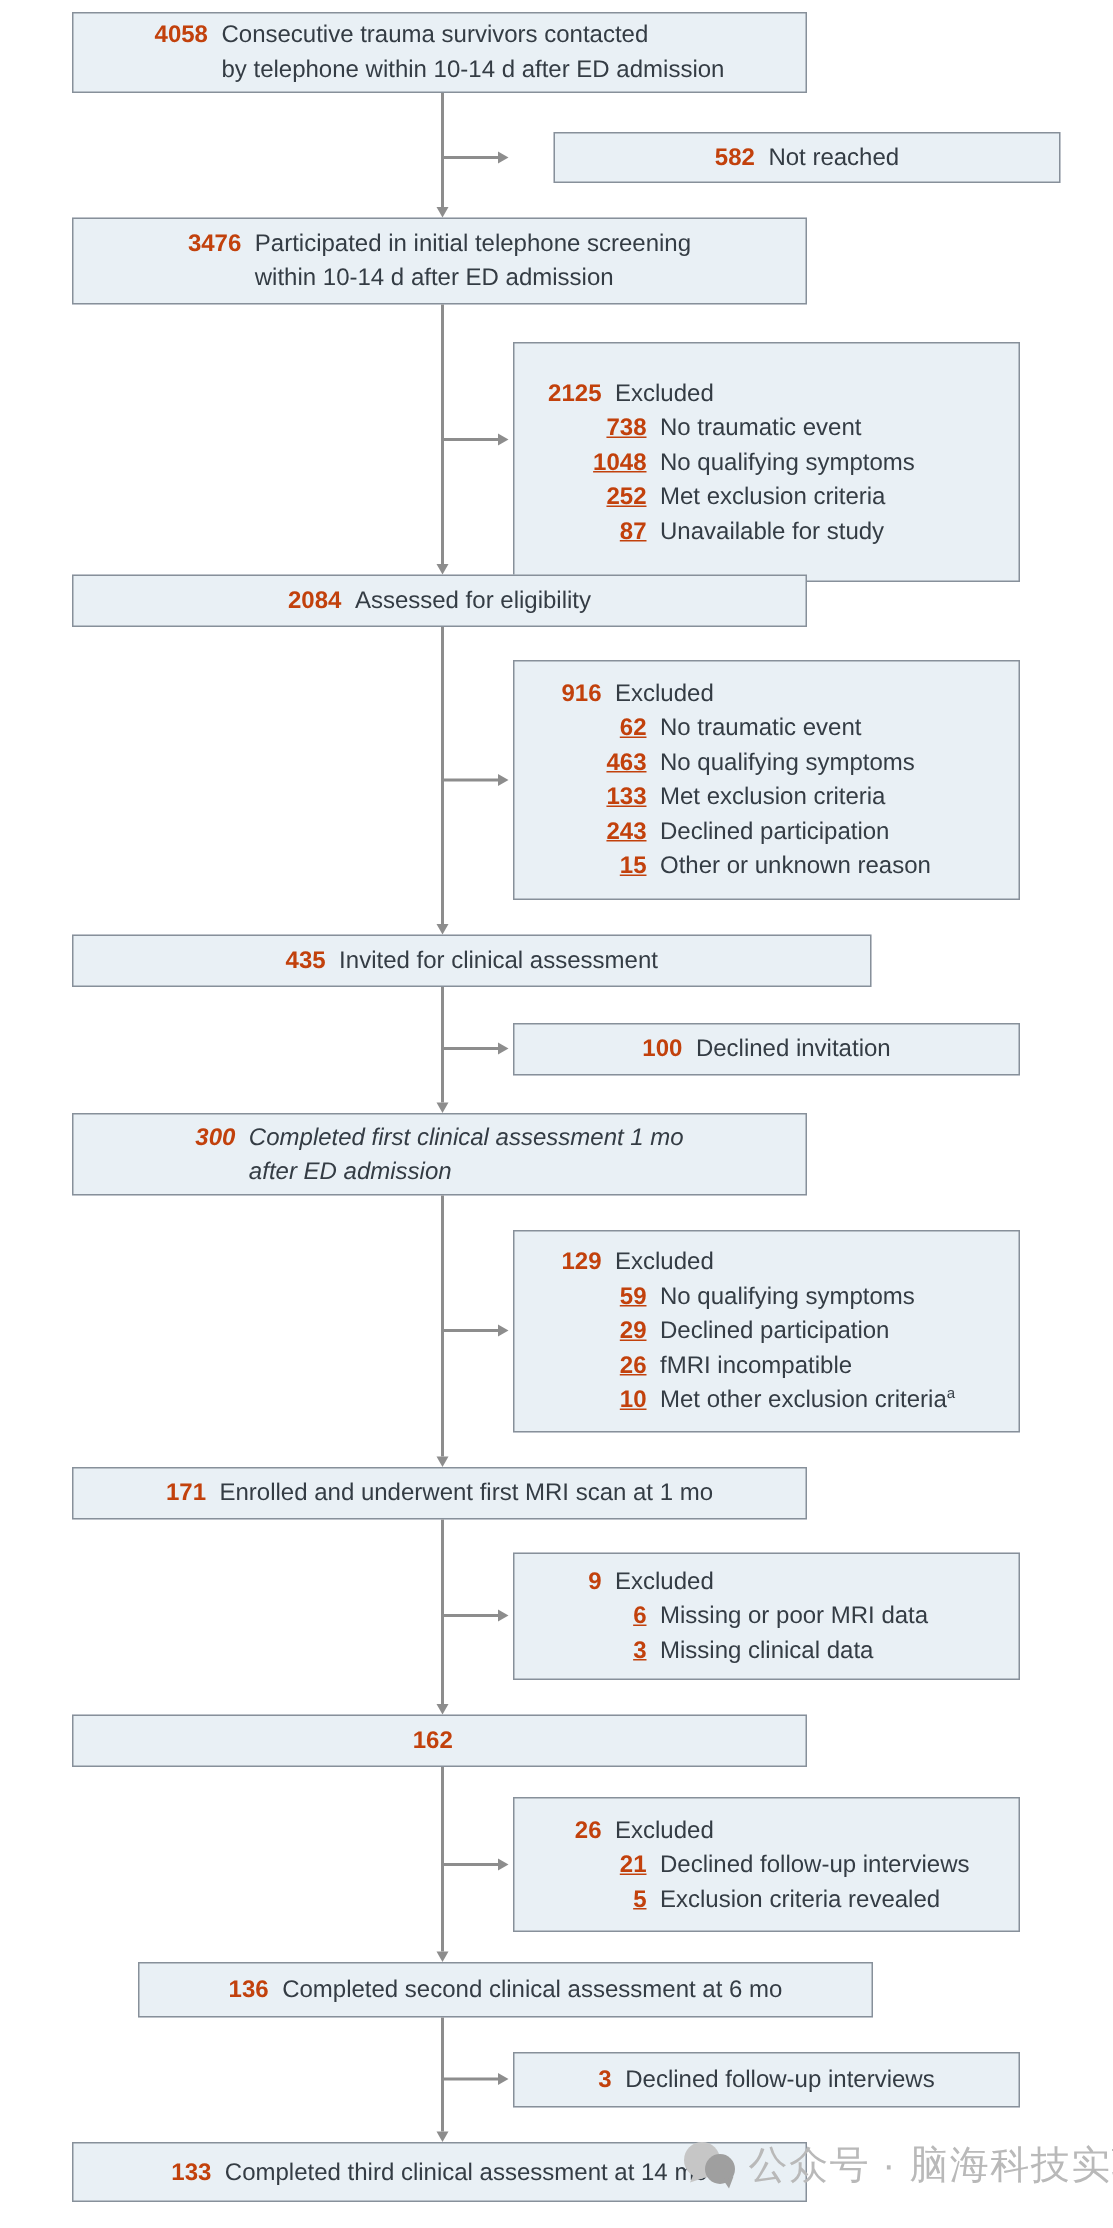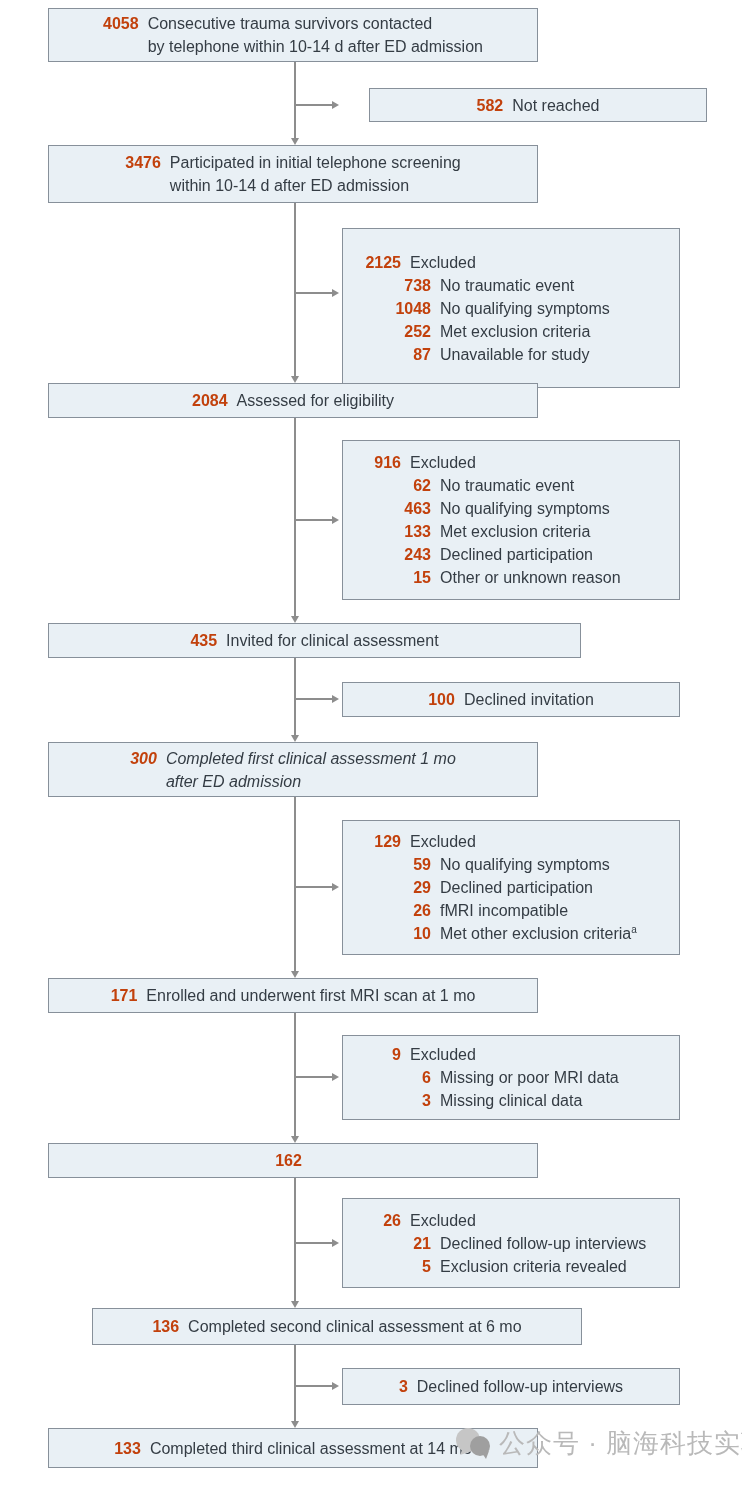--- a/index.html
+++ b/index.html
@@ -12,21 +12,21 @@
     position:absolute;background:#e9f0f5;border:1.5px solid #87909a;
     box-sizing:border-box;display:flex;flex-direction:column;justify-content:center;
     font-size:16px;line-height:23px;
   }
   .row{display:flex;align-items:baseline;}
   .num{font-weight:bold;color:#c2410c;text-align:right;white-space:nowrap;margin-right:9px;}
   .lbl{white-space:pre-line;text-align:left;}
   .box.main .row{justify-content:center;padding:0 10px;}
   .box.excl{padding-left:14px;padding-right:6px;}
   .box.excl .row.head .num{min-width:44px;}
-  .box.excl .row.sub  .num{min-width:74px;}
+  .box.excl .row.sub  .num{min-width:74px;text-decoration:underline;}
   .lbl sup{font-size:10px;line-height:0;vertical-align:super;}
   .vseg{position:absolute;left:294px;width:1.5px;background:#8d8d8d;}
   .hseg{position:absolute;height:1.5px;background:#8d8d8d;left:295px;width:37px;}
   .adown{position:absolute;left:290.5px;width:0;height:0;
     border-left:4.5px solid transparent;border-right:4.5px solid transparent;
     border-top:7px solid #8d8d8d;}
   .aright{position:absolute;left:332px;width:0;height:0;
     border-top:4.5px solid transparent;border-bottom:4.5px solid transparent;
     border-left:7px solid #8d8d8d;}
   .watermark{

